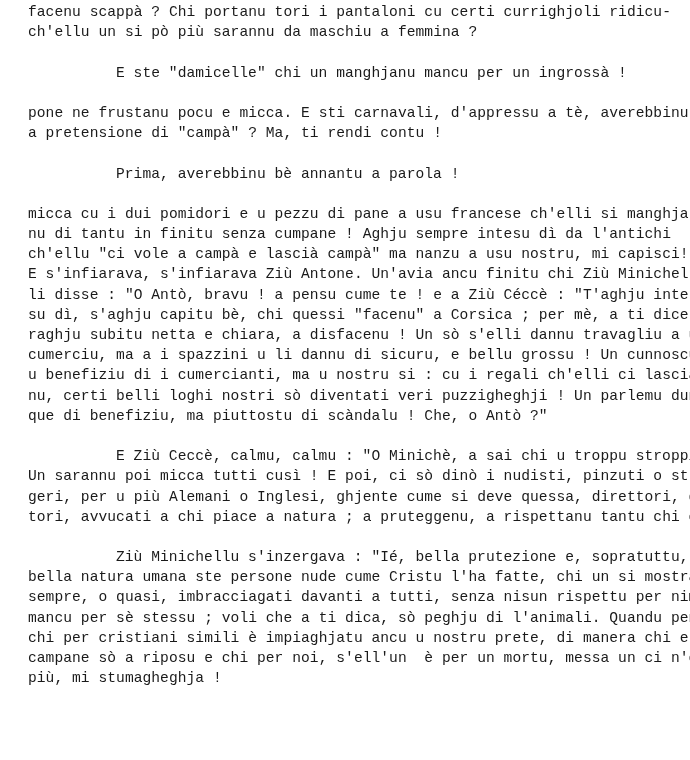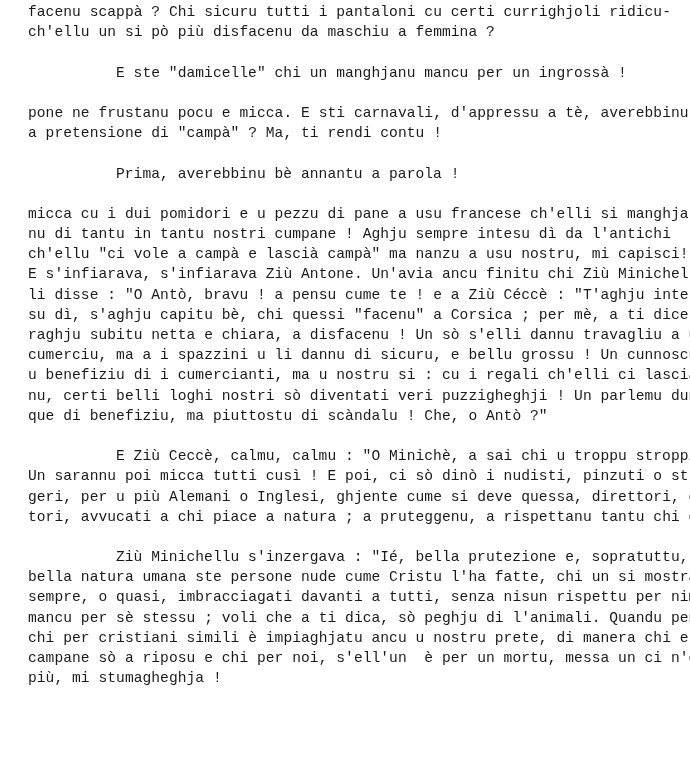--- a/index.html
+++ b/index.html
@@ -34,22 +34,22 @@
     .indent {
       padding-left: 88px;
     }
   </style>
 </head>
 <body>
 
 <div class="page">
 
   <div>
-    <div class="line">facenu scappà ? Chi sicuru tutti i pantaloni cu certi currighjoli ridicu-</div>
-    <div class="line">ch'ellu un si pò più disfacenu da maschiu a femmina ?</div>
+    <div class="line">facenu scappà ? Chi portanu tori i pantaloni cu certi currighjoli ridicu-</div>
+    <div class="line">ch'ellu un si pò più sarannu da maschiu a femmina ?</div>
   </div>
   <div class="gap"></div>
 
   <div>
     <div class="line indent">E ste "damicelle" chi un manghjanu mancu per un ingrossà !</div>
   </div>
   <div class="gap"></div>
 
   <div>
     <div class="line">pone ne frustanu pocu e micca. E sti carnavali, d'appressu a tè, averebbinu</div>
@@ -57,21 +57,21 @@
   </div>
   <div class="gap"></div>
 
   <div>
     <div class="line indent">Prima, averebbinu bè annantu a parola !</div>
   </div>
   <div class="gap"></div>
 
   <div>
     <div class="line">micca cu i dui pomidori e u pezzu di pane a usu francese ch'elli si manghja-</div>
-    <div class="line">nu di tantu in tantu nostri cumpane ! Aghju sempre intesu dì da l'antichi</div>
+    <div class="line">nu di tantu in finitu senza cumpane ! Aghju sempre intesu dì da l'antichi</div>
     <div class="line">ch'ellu "ci vole a campà e lascià campà" ma nanzu a usu nostru, mi capisci!</div>
     <div class="line">E s'infiarava, s'infiarava Ziù Antone. Un'avia ancu finitu chi Ziù Minichellu</div>
     <div class="line">li disse : "O Antò, bravu ! a pensu cume te ! e a Ziù Céccè : "T'aghju inte-</div>
     <div class="line">su dì, s'aghju capitu bè, chi quessi "facenu" a Corsica ; per mè, a ti dice-</div>
     <div class="line">raghju subitu netta e chiara, a disfacenu ! Un sò s'elli dannu travagliu a u</div>
     <div class="line">cumerciu, ma a i spazzini u li dannu di sicuru, e bellu grossu ! Un cunnoscu</div>
     <div class="line">u benefiziu di i cumercianti, ma u nostru si : cu i regali ch'elli ci lascia-</div>
     <div class="line">nu, certi belli loghi nostri sò diventati veri puzzigheghji ! Un parlemu dun-</div>
     <div class="line">que di benefiziu, ma piuttostu di scàndalu ! Che, o Antò ?"</div>
   </div>

